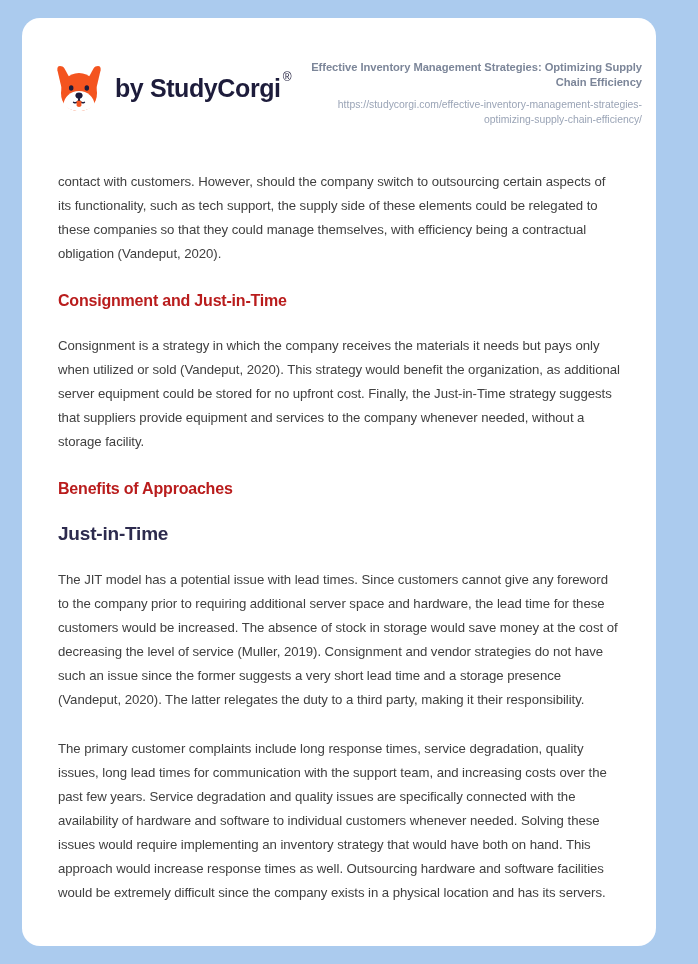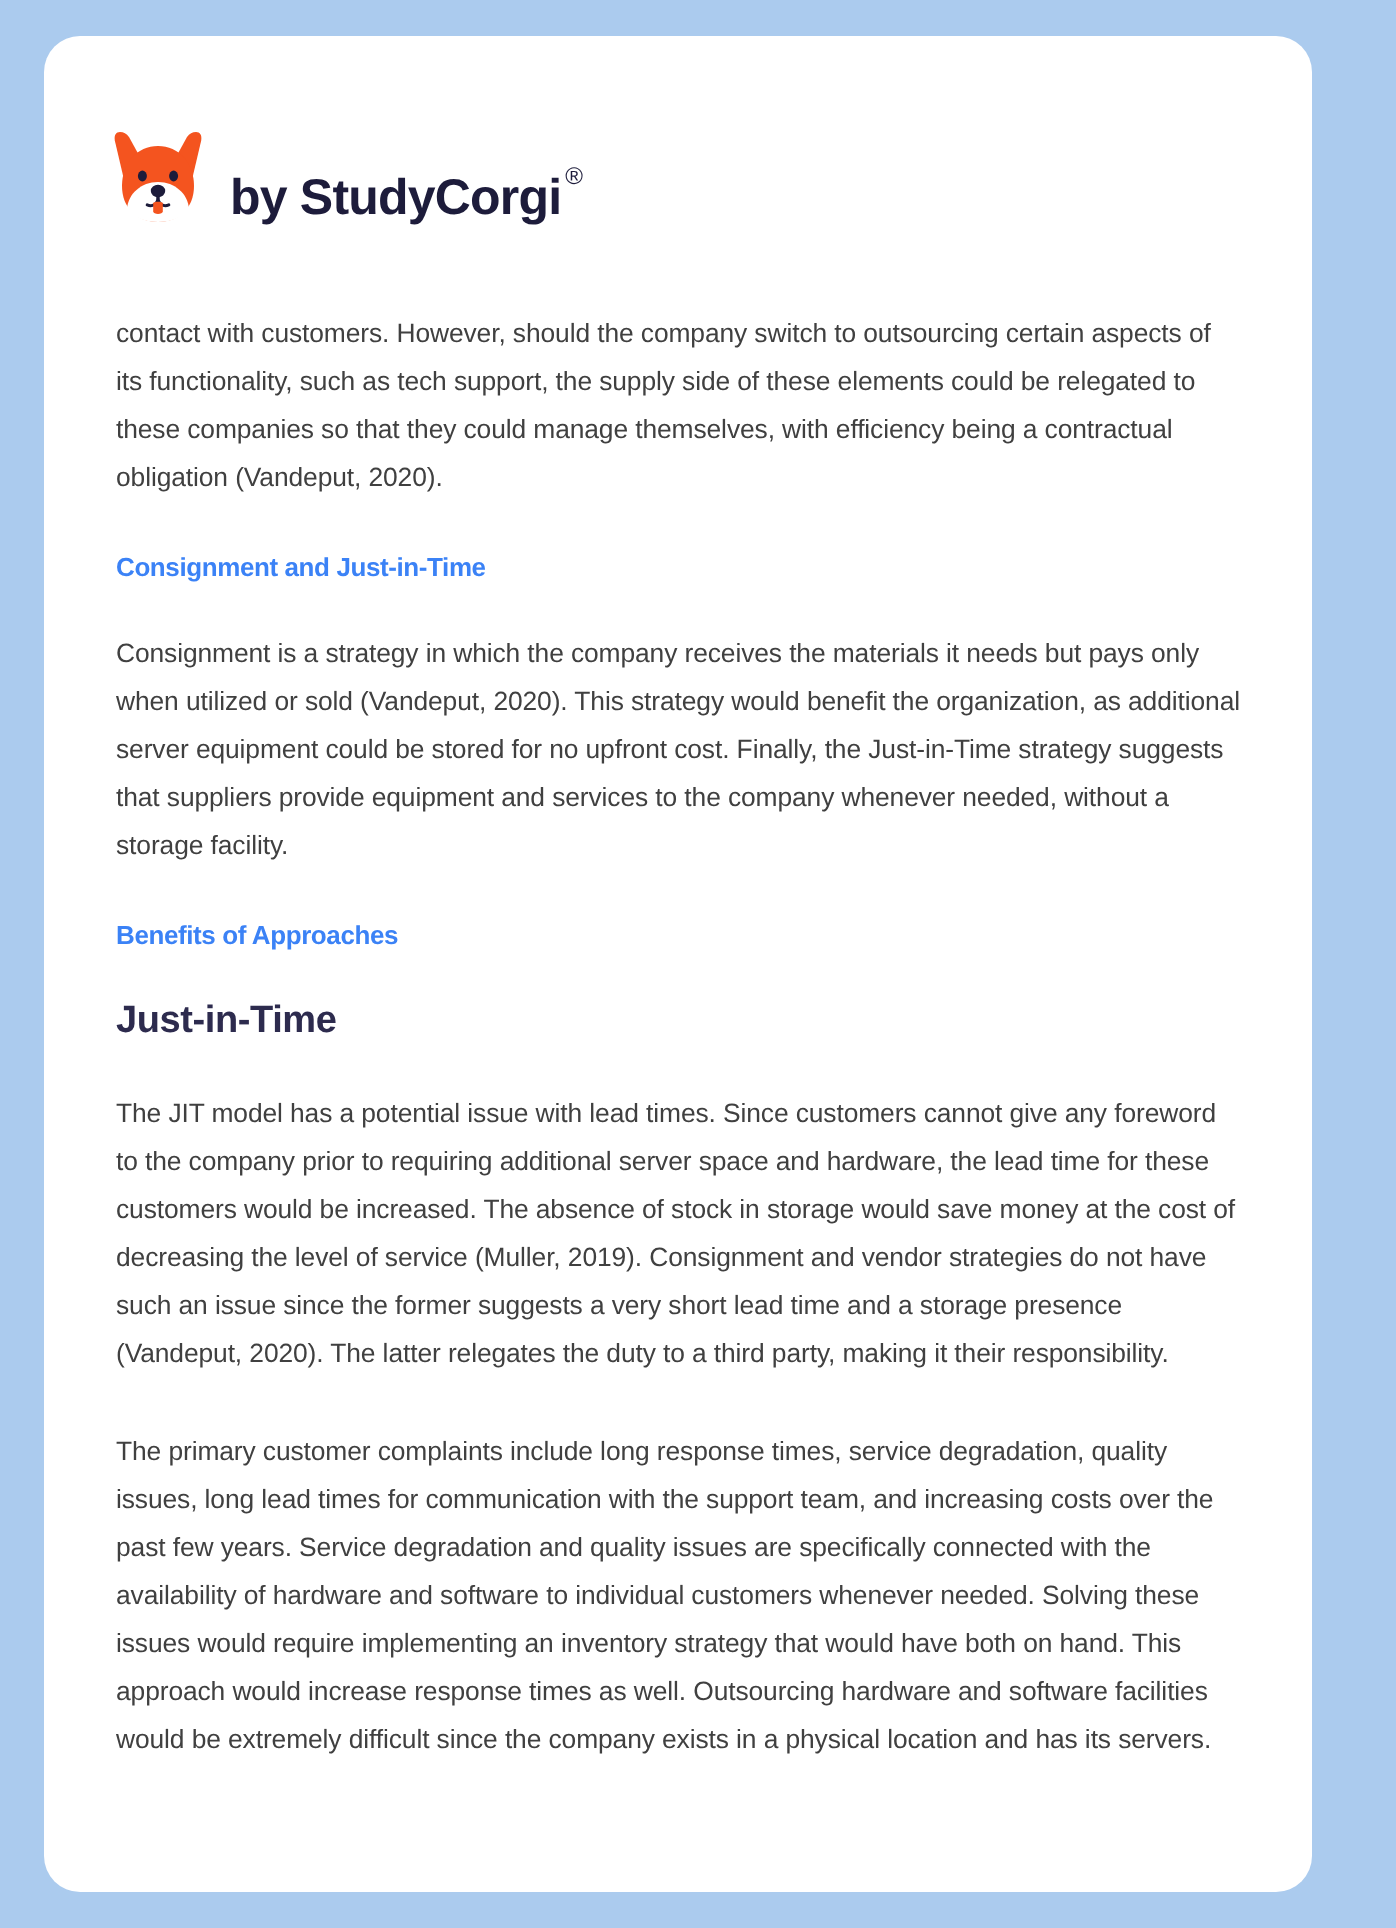--- a/index.html
+++ b/index.html
@@ -30,21 +30,21 @@
   
   .doc-header {
     display: flex;
     align-items: flex-start;
     justify-content: space-between;
     padding: 42px 12px 0 34px;
   }
 
   .brand {
     display: flex;
-    align-items: flex-end;
+    align-items: center;
     gap: 13px;
     flex: 0 0 auto;
     padding-top: 4px;
   }
 
   .corgi-logo {
     width: 46px;
     height: 48px;
     display: block;
     flex: 0 0 auto;
@@ -102,22 +102,22 @@
 
   .article p {
     color: #404040;
     font-size: 13.2px;
     line-height: 1.82;
     margin: 0 0 25px 0;
     letter-spacing: -0.05px;
   }
 
   .article h2 {
-    color: #3b82f6;
-    font-size: 13px;
+    color: #b91c1c;
+    font-size: 16px;
     font-weight: bold;
     line-height: 1.3;
     margin: 0 0 22px 0;
     letter-spacing: -0.2px;
   }
 
   .article h3 {
     color: #2d2b4e;
     font-size: 19px;
     font-weight: bold;
@@ -160,20 +160,24 @@
         <path d="M23 34.6 C23 38 25.8 39.6 28.4 38.4" stroke="#1d1c3b" stroke-width="1.5" fill="none" stroke-linecap="round"></path>
 
         <path d="M20.6 37.6 C20.6 36.6 25.4 36.6 25.4 37.6 L25.4 41.6 C25.4 43.4 20.6 43.4 20.6 41.6 Z" fill="#f4541f"></path>
       </svg>
       <div class="wordmark">
         <span>by StudyCorgi</span>
           <span class="reg">®</span>
       </div>
     </div>
 
+    <div class="header-meta">
+      <p class="doc-title">Effective Inventory Management Strategies: Optimizing Supply Chain Efficiency</p>
+      <p class="doc-url">https://studycorgi.com/effective-inventory-management-strategies-optimizing-supply-chain-efficiency/</p>
+    </div>
 
   </div>
 
   <div class="article" id="article-body">
       <p class="block">contact with customers. However, should the company switch to outsourcing certain aspects of its functionality, such as tech support, the supply side of these elements could be relegated to these companies so that they could manage themselves, with efficiency being a contractual obligation (Vandeput, 2020).</p>
       <h2 class="block h2-block">Consignment and Just-in-Time</h2>
       <p class="block">Consignment is a strategy in which the company receives the materials it needs but pays only when utilized or sold (Vandeput, 2020). This strategy would benefit the organization, as additional server equipment could be stored for no upfront cost. Finally, the Just-in-Time strategy suggests that suppliers provide equipment and services to the company whenever needed, without a storage facility.</p>
       <h2 class="block h2-block">Benefits of Approaches</h2>
       <h3 class="block h3-block">Just-in-Time</h3>
       <p class="block">The JIT model has a potential issue with lead times. Since customers cannot give any foreword to the company prior to requiring additional server space and hardware, the lead time for these customers would be increased. The absence of stock in storage would save money at the cost of decreasing the level of service (Muller, 2019). Consignment and vendor strategies do not have such an issue since the former suggests a very short lead time and a storage presence (Vandeput, 2020). The latter relegates the duty to a third party, making it their responsibility.</p>

